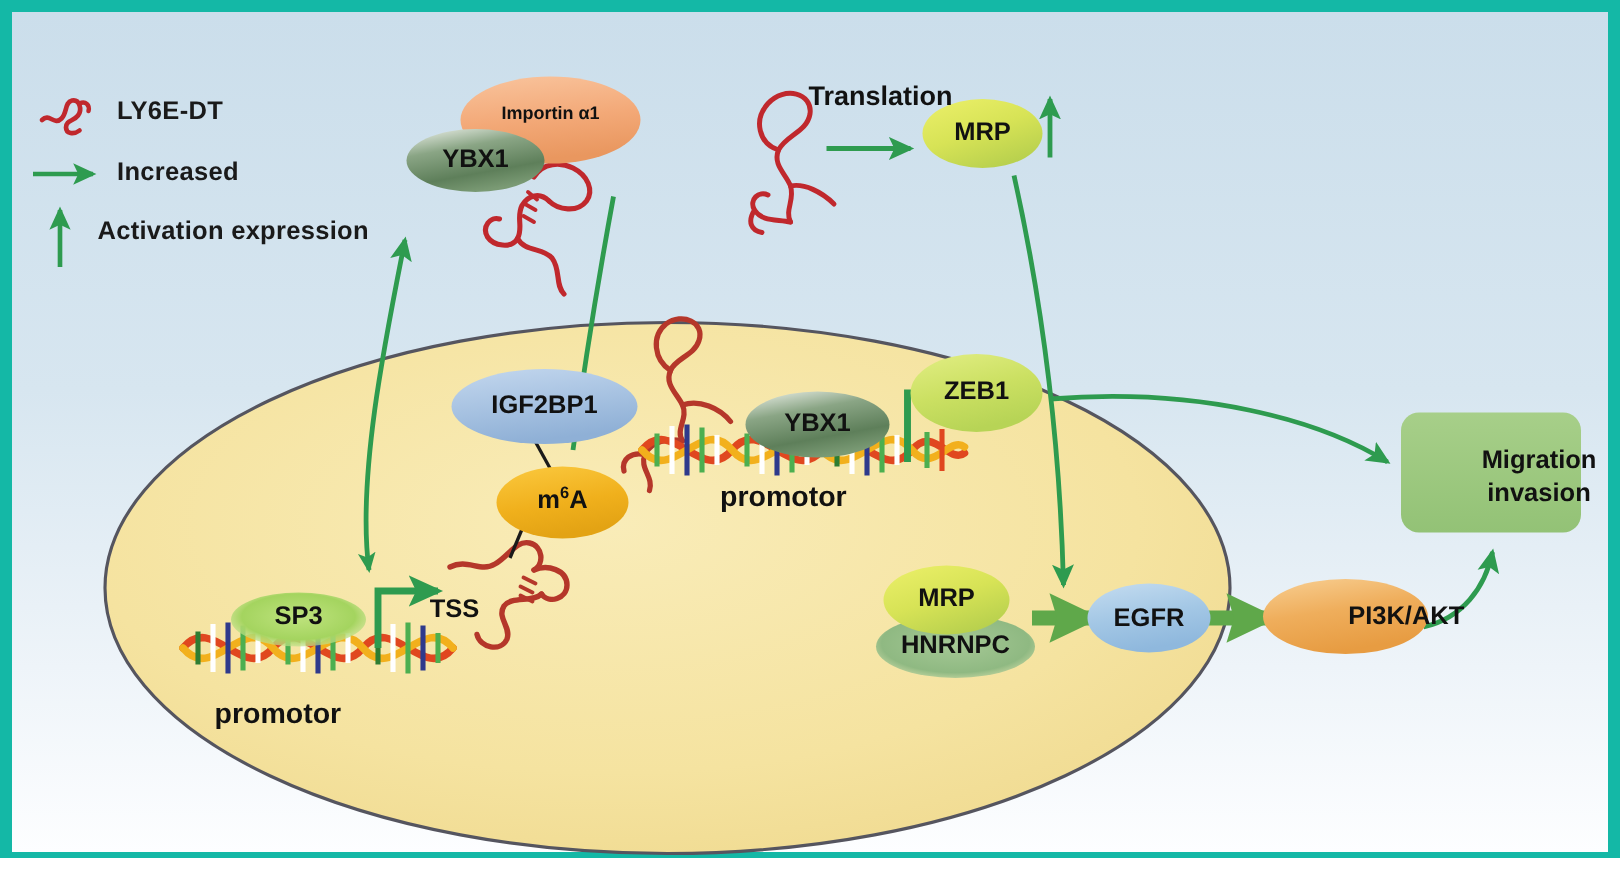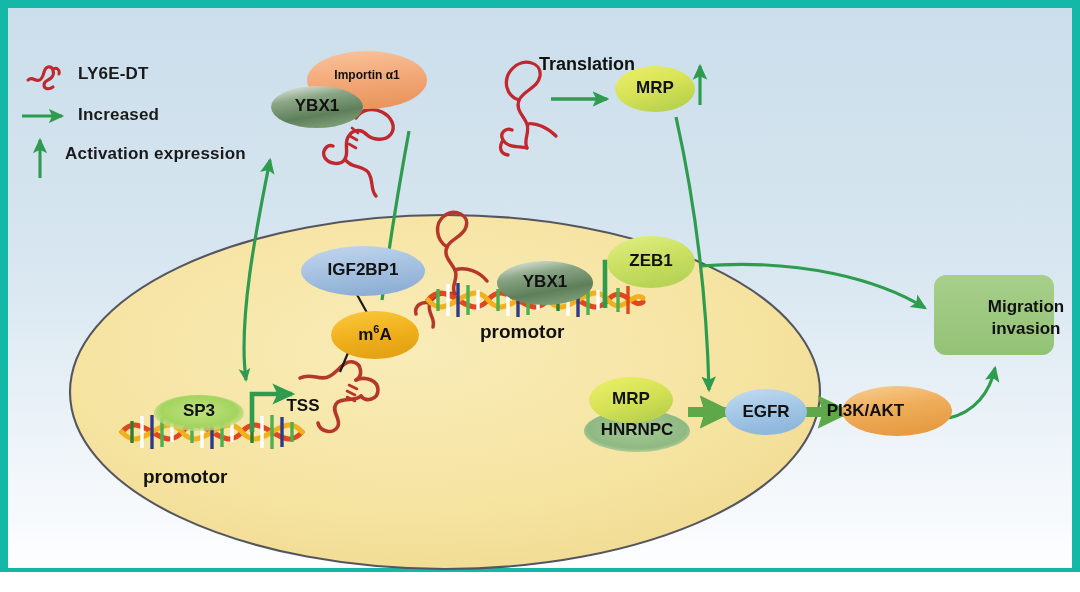--- a/index.html
+++ b/index.html
@@ -232,18 +232,18 @@
     <div class="lbl node-text" style="left:268px;top:396px;width:70px;">TSS</div>
     <div class="lbl node-text" style="left:143px;top:466px;width:140px;font-size:19px;text-align:left;">promotor</div>
 
     <div class="lbl node-text" style="left:505px;top:272px;width:80px;">YBX1</div>
     <div class="lbl node-text" style="left:480px;top:321px;width:140px;font-size:19px;text-align:left;">promotor</div>
     <div class="lbl node-text" style="left:611px;top:251px;width:80px;">ZEB1</div>
 
     <div class="lbl node-text" style="left:591px;top:389px;width:80px;">MRP</div>
     <div class="lbl node-text" style="left:577px;top:420px;width:120px;">HNRNPC</div>
     <div class="lbl node-text" style="left:726px;top:402px;width:80px;">EGFR</div>
-    <div class="lbl node-text" style="left:808px;top:401px;width:115px;">PI3K/AKT</div>
+    <div class="lbl node-text" style="left:880px;top:401px;width:115px;">PI3K/AKT</div>
 
     <div class="lbl node-text" style="left:934px;top:296px;width:120px;line-height:22px;margin-left:32px;"><span>Migration</span><br><span>invasion</span></div>
 
   </div>
 </div>
 
 </body></html>

